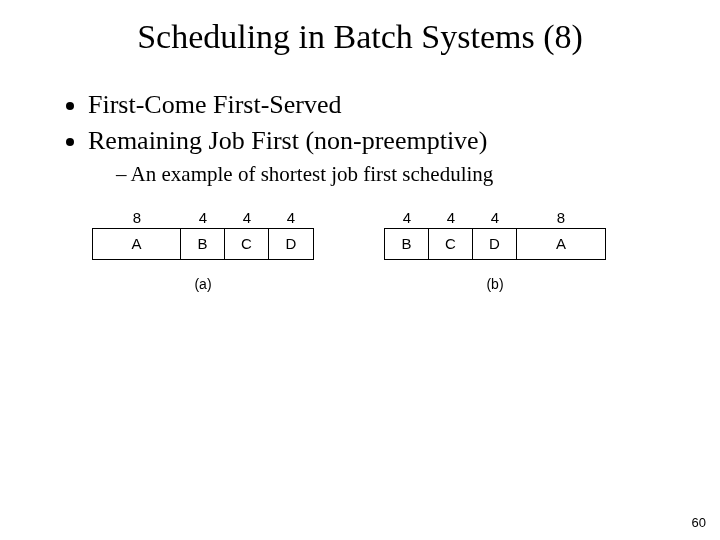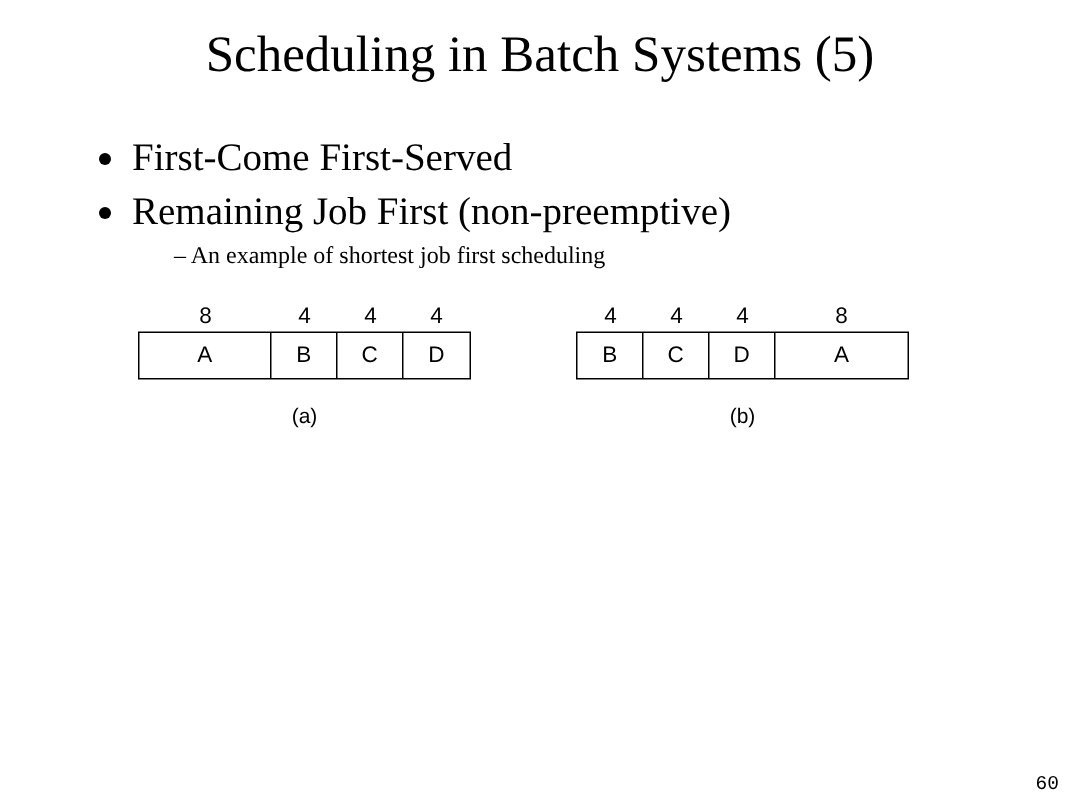--- a/index.html
+++ b/index.html
@@ -32,21 +32,21 @@
     padding-left: 40px;
     font-size: 26px;
   }
   ul.main > li {
     margin-bottom: 6px;
   }
   ul.sub {
     list-style: none;
     margin: 6px 0 0 0;
     padding-left: 28px;
-    font-size: 16px;
+    font-size: 21px;
   }
   ul.sub > li::before {
     content: "– ";
   }
   .diagram-wrap {
     display: flex;
     gap: 70px;
     margin: 22px 0 26px 44px;
     font-family: Arial, Helvetica, sans-serif;
   }
@@ -83,28 +83,28 @@
   }
   .caption {
     font-size: 14px;
     margin-top: 16px;
   }
   .page-num {
     position: absolute;
     bottom: 10px;
     right: 14px;
     font-size: 13px;
-    font-family: Liberation Mono, monospace;
+    font-family: Liberation Sans, sans-serif;
   }
 </style>
 </head>
 <body>
 
 <div class="slide">
-  <h1 class="title">Scheduling in Batch Systems (5)</h1>
+  <h1 class="title">Scheduling in Batch Systems (8)</h1>
 
   <ul class="main">
     <li>First-Come First-Served</li>
     <li>
       <span>Remaining Job First (non-preemptive)</span>
       <ul class="sub">
         <li>An example of shortest job first scheduling</li>
       </ul>
     </li>
   </ul>

